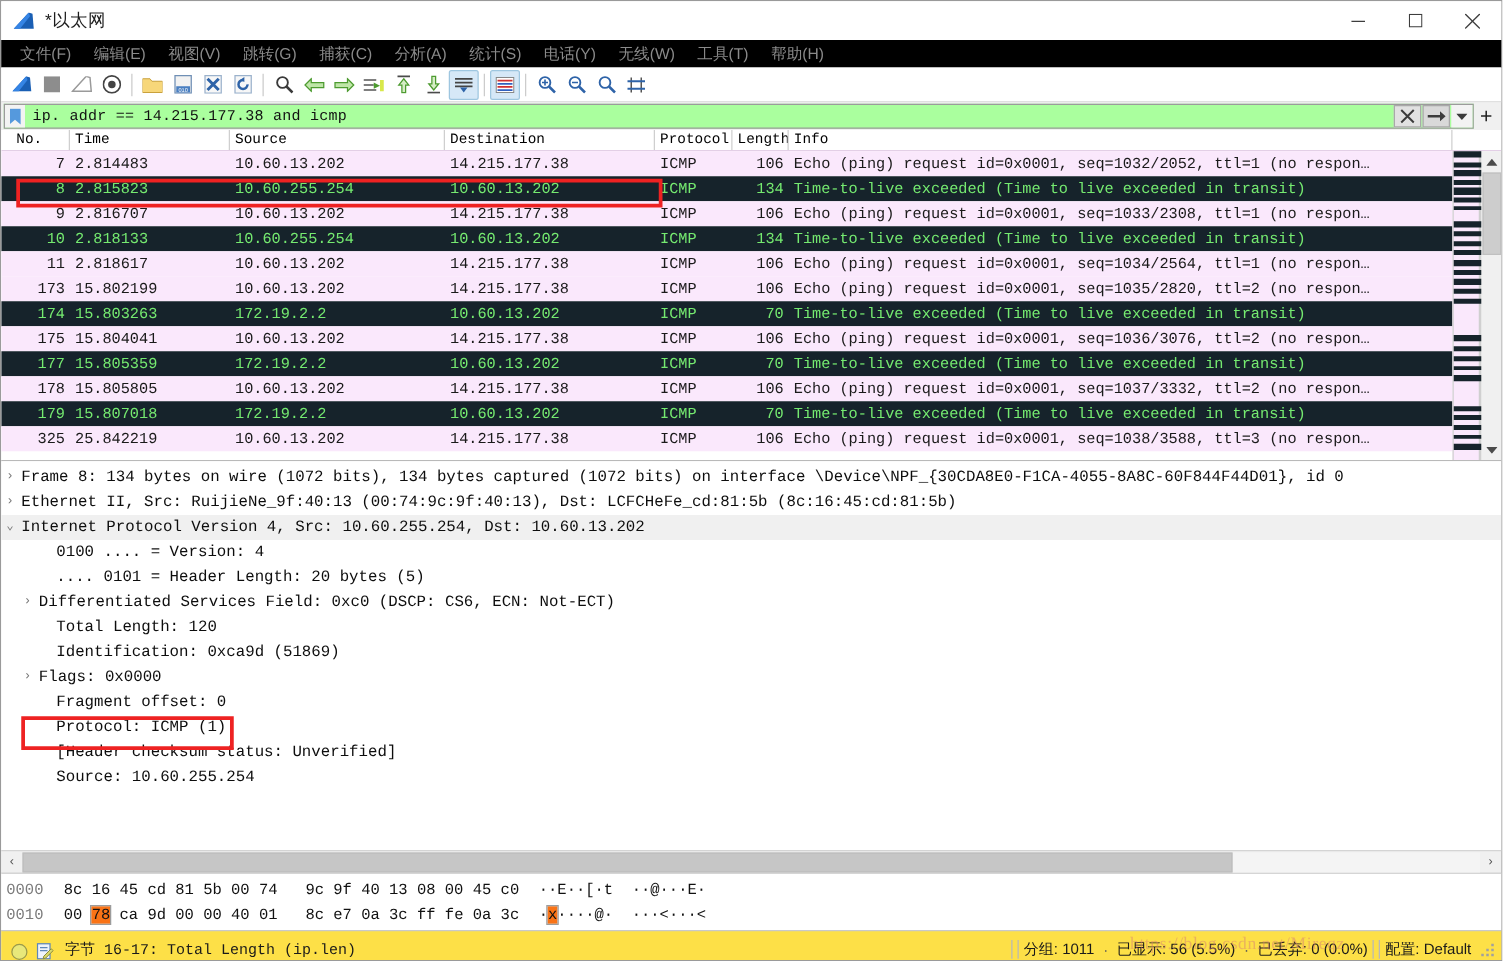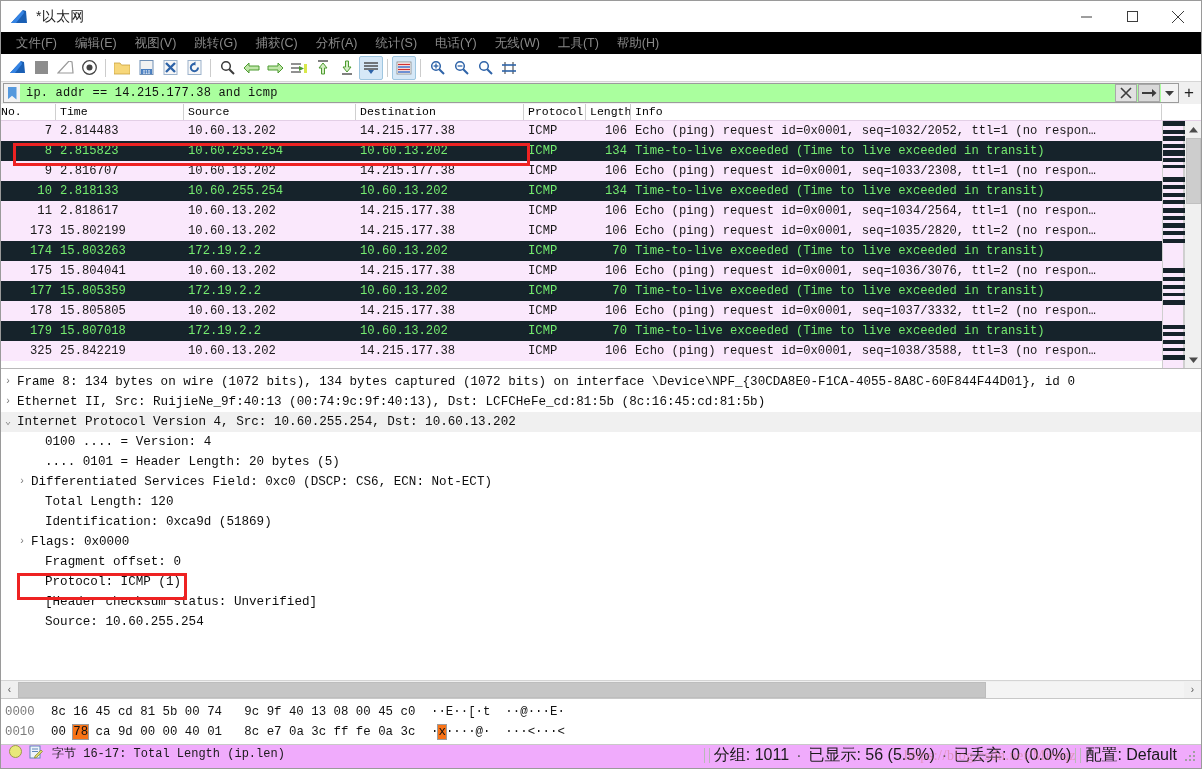--- a/index.html
+++ b/index.html
@@ -186,32 +186,32 @@
   }
   .hexline { height: 20px; line-height: 20px; display: flex; white-space: pre; }
   .hx-off { width: 46px; color: #7b7b7b; }
   .hx-bytes { width: 380px; color: #111; }
   .hx-ascii { color: #111; }
   .hl-byte { background: #f97316; outline: 1px solid #9c9c9c; }
 
   
   .statusbar {
     height: 24px; flex: 0 0 24px;
-    display: flex; align-items: flex-start;
-    background: #f0abfc;
+    display: flex; align-items: flex-end;
+    background: #fde047;
     border-top: 1px solid #c9c9c9;
     font-size: 12px; color: #1a1a1a;
   }
   .sb-circle {
     width: 13px; height: 13px; border-radius: 50%;
     background: #e8e87a; border: 1px solid #9a9a4a; margin-left: 8px;
   }
   .sb-note { margin-left: 7px; width: 14px; height: 14px; display:flex;align-items:center;justify-content:center; }
   .sb-expert { margin-left: 9px; font-family: "Liberation Mono", monospace; font-size: 12px; }
-  .sb-right { margin-left: auto; display: flex; align-items: center; font-size: 16px; }
+  .sb-right { margin-left: auto; display: flex; align-items: center; font-size: 12px; }
   .sb-sep { width: 1px; height: 15px; background: #b8b8b8; margin: 0 4px; }
   .sb-dot { margin: 0 7px; color: #555; }
   .sb-grip { width: 14px; height: 14px; margin: 0 4px 0 6px; position: relative; }
   .sb-grip i { position: absolute; width: 2px; height: 2px; background: #a0a0a0; }
 
   
   .annot {
     position: absolute;
     border: 3px solid #ee2222;
     pointer-events: none;
@@ -433,21 +433,21 @@
         <svg width="9" height="6" viewBox="0 0 9 6">
             <path d="M0 1 L9 1 L4.5 6 Z" fill="#3c3c3c"></path>
           </svg>
       </div>
     </div>
     <div class="filter-plus">+</div>
   </div>
 
   <div class="packet-list">
     <div class="plist-head">
-      <div class="col c-no" style="text-align:left;padding-left:0;">No.</div>
+      <div class="col c-no" style="text-align:left;padding-left:12px;">No.</div>
       <div class="col c-time">Time</div>
       <div class="col c-src">Source</div>
       <div class="col c-dst">Destination</div>
       <div class="col c-proto">Protocol</div>
       <div class="col c-len" style="text-align:left;padding-left:4px;">Length</div>
       <div class="col c-info">Info</div>
       <div style="width:39px;border-right:none;"></div>
     </div>
 
     <div class="rows-area">

